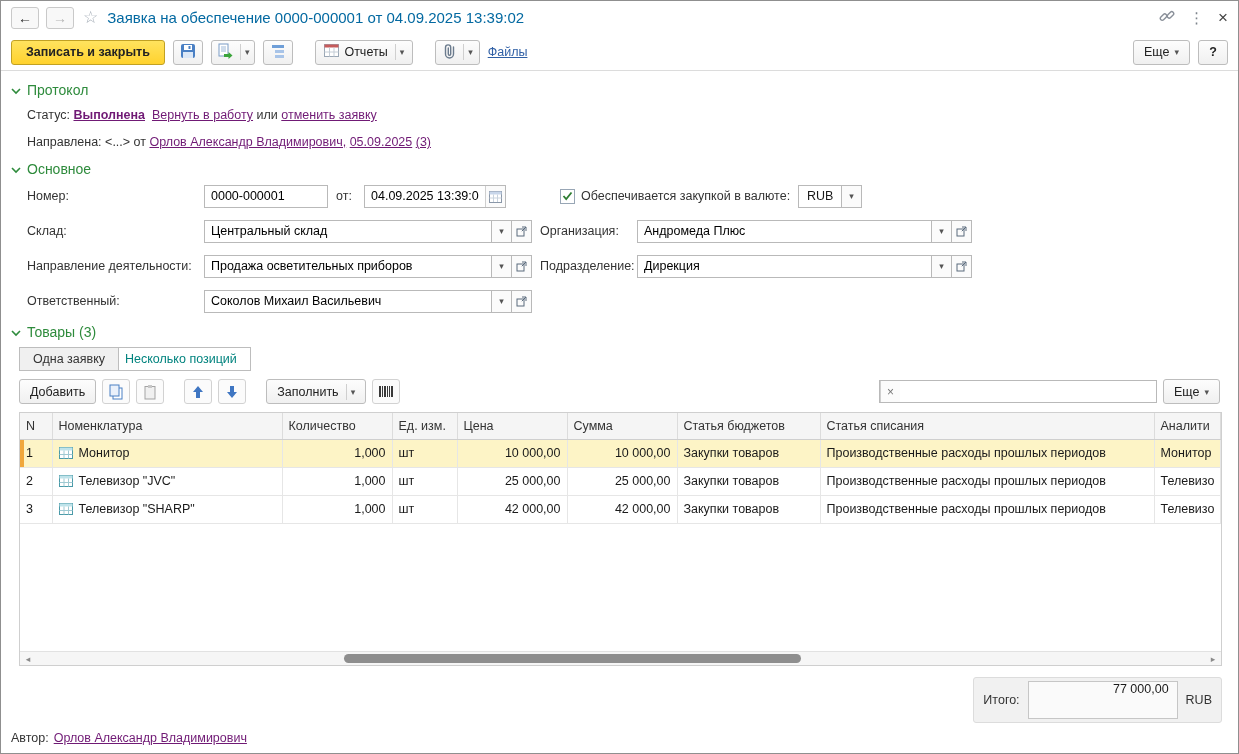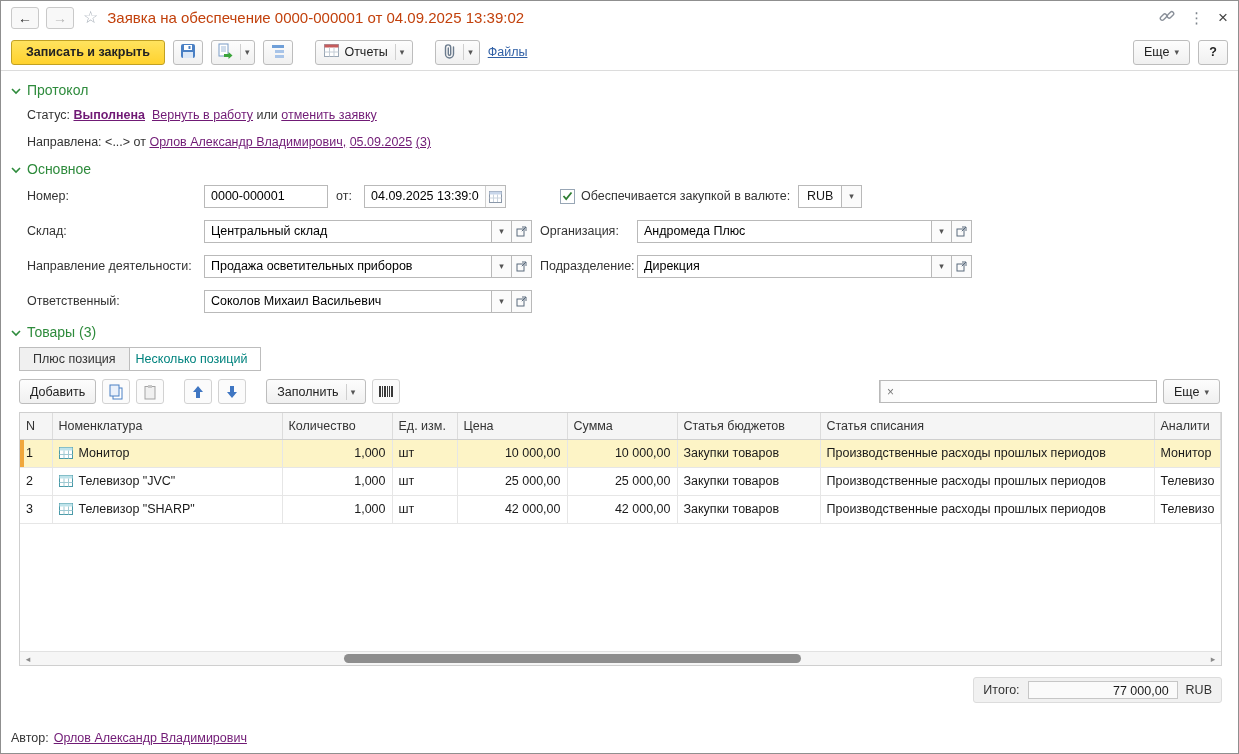--- a/index.html
+++ b/index.html
@@ -5,21 +5,21 @@
   * { box-sizing: border-box; margin: 0; padding: 0; }
   html,body { background:#e8e8e8; }
   body { font-family: "Liberation Sans", sans-serif; font-size: 12.5px; color:#1a1a1a; }
   .window { width:1239px; height:754px; background:#fff; border:1px solid #8f8f8f; position:relative; overflow:hidden; }
 
   
   .titlebar { height:33px; display:flex; align-items:center; gap:7px; padding:0 10px; }
   .navbtn { width:28px; height:22px; border:1px solid #c9c9c9; border-radius:3px; background:#f8f8f8; display:flex; align-items:center; justify-content:center; font-size:14px; color:#2b2b2b; cursor:pointer; }
   .navbtn.disabled { color:#b5b5b5; }
   .star { font-size:17px; color:#a8b0ba; margin:0 2px; cursor:pointer; }
-  .wtitle { font-size:15px; color:#c2410c; white-space:nowrap; }
+  .wtitle { font-size:15px; color:#0369a1; white-space:nowrap; }
   .titlebar .right { margin-left:auto; display:flex; align-items:center; gap:14px; color:#7d848c; }
   .titlebar .right span { cursor:pointer; }
   .kebab { font-size:15px; }
   .closex { font-size:17px; color:#444; }
 
   
   .cmdbar { height:37px; display:flex; align-items:center; gap:8px; padding:0 10px; border-bottom:1px solid #dcdcdc; }
   .btn { height:25px; border:1px solid #bdbdbd; border-radius:3px; background:linear-gradient(#fdfdfd,#f0f0f0); display:inline-flex; align-items:center; gap:5px; padding:0 10px; cursor:pointer; white-space:nowrap; color:#222; }
   .btn.primary { background:linear-gradient(#ffe35e,#ffd22e); border-color:#c1a123; font-weight:bold; padding:0 14px; }
   .iconbtn { width:30px; justify-content:center; padding:0; }
@@ -77,21 +77,21 @@
   tr.selected td { background:#fdf4c6; }
   tr.selected td:first-child { box-shadow:inset 4px 0 0 #f0a73c; }
   .namecell { display:flex; align-items:center; gap:6px; }
   .hscroll { position:absolute; left:0; right:0; bottom:0; height:14px; background:#f6f6f6; border-top:1px solid #e2e2e2; }
   .hs-arrow { position:absolute; top:0; width:16px; height:13px; display:flex; align-items:center; justify-content:center; color:#8a8a8a; font-size:9px; cursor:pointer; }
   .hs-arrow.left { left:0; } .hs-arrow.right { right:0; }
   .hs-thumb { position:absolute; top:2px; height:9px; left:27%; width:38%; background:#8e8e8e; border-radius:5px; cursor:pointer; }
 
   .totalsrow { display:flex; justify-content:flex-end; margin:11px 8px 0 0; }
   .totalspanel { display:flex; align-items:center; gap:8px; background:#f1f1f1; border:1px solid #dcdcdc; border-radius:3px; padding:3px 9px; }
-  .totalfield { width:150px; height:18px; border:1px solid #c6c6c6; background:#fafafa; display:flex; align-items:flex-end; justify-content:flex-end; padding:0 8px; }
+  .totalfield { width:150px; height:38px; border:1px solid #c6c6c6; background:#fafafa; display:flex; align-items:flex-start; justify-content:flex-end; padding:0 8px; }
 
   .statusbar { position:absolute; left:10px; bottom:8px; display:flex; gap:5px; align-items:center; }
 </style>
 </head>
 <body>
 
 <div class="window">
 
   <div class="titlebar">
     <div class="navbtn">
@@ -323,21 +323,21 @@
 
     <div class="section-title">
       <span><svg width="10" height="8" viewBox="0 0 10 8">
             <path d="M1 2 L5 6 L9 2" stroke="#2e8b3c" stroke-width="1.6" fill="none"></path>
           </svg></span>
       <span>Товары (3)</span>
     </div>
 
     <div class="tabs">
       <div class="tab">
-          <span>Плюс позиция</span>
+          <span>Одна заявку</span>
         </div>
       <div class="tab active">
           <span>Несколько позиций</span>
         </div>
     </div>
 
     <div class="gridbar">
       <div class="btn">
           <span>Добавить</span>
         </div>

